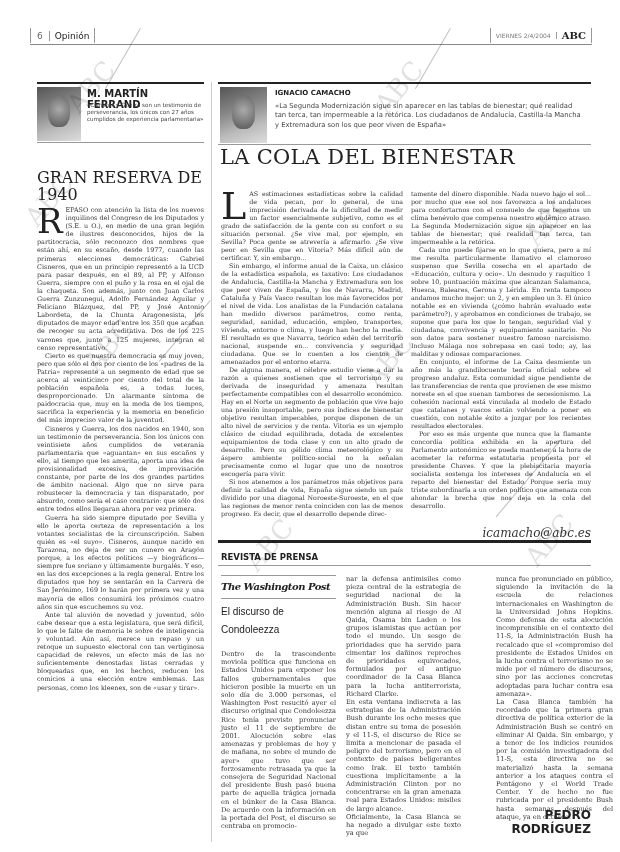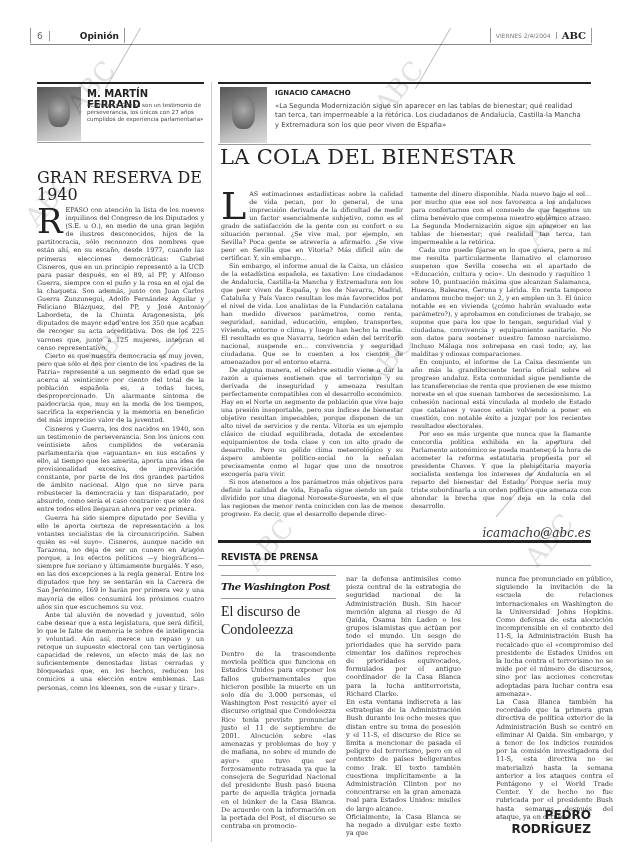--- a/index.html
+++ b/index.html
@@ -4,21 +4,21 @@
 <style>
   * { margin:0; padding:0; box-sizing:border-box; }
   html, body { width:620px; height:852px; background:#fff; overflow:hidden; }
   body { position:relative; font-family:"DejaVu Serif", serif; color:#222; }
   .abs { position:absolute; }
 
   
   .hdr { left:30px; top:25px; width:562px; height:20px; border-bottom:1px solid #888; }
   .pg-box { position:absolute; left:0; top:3px; height:15px; border-left:1px solid #999; border-right:1px solid #999; display:flex; align-items:center; font-family:"DejaVu Sans", sans-serif; font-size:9px; }
   .pg-num { padding:0 6px; color:#666; border-right:1px solid #999; }
-  .pg-sec { padding:0 5px; font-weight:bold; color:#222;margin-left:25px; }
+  .pg-sec { padding:0 5px; font-weight:normal; color:#222; }
   .date-box { position:absolute; right:0; top:3px; height:15px; border-left:1px solid #999; border-right:1px solid #999; display:flex; align-items:center; }
   .date { font-family:"DejaVu Sans", sans-serif; font-size:6px; color:#777; padding:0 5px; border-right:1px solid #999; }
   .brand { font-family:"DejaVu Serif", serif; font-weight:bold; font-size:10px; padding:0 5px; }
 
   
   .col-rule { height:2px; background:#222; }
   .author { font-family:"DejaVu Sans", sans-serif; font-weight:bold; color:#222; }
   .quote { font-family:"DejaVu Sans", sans-serif; color:#444; }
   .photo { background:linear-gradient(160deg,#555 0%,#888 40%,#bbb 70%,#ddd 100%); }
   .photo::after { content:""; position:absolute; left:25%; top:15%; width:50%; height:60%; border-radius:45% 45% 40% 40%; background:radial-gradient(circle at 50% 45%, #aaa, #555); }
@@ -102,21 +102,21 @@
 <div class="abs sig" style="left:411px; top:526px; width:180px;">icamacho@abc.es</div>
 
 <div class="abs" style="left:218px; top:540px; width:373px; height:3px; background:#222;"></div>
 <div class="abs section-label" style="left:221px; top:552px;">REVISTA DE PRENSA</div>
 <div class="abs" style="left:218px; top:565px; width:373px; height:1px; background:#999;"></div>
 
 <div class="abs" style="left:221px; top:575px; width:115px; height:1px; background:#999;"></div>
 <div class="abs wapo" style="left:221px; top:581px; width:118px;">The Washington Post</div>
 <div class="abs" style="left:221px; top:598px; width:115px; height:1px; background:#999;"></div>
 
-<div class="abs headline" style="left:221px; top:603px; width:118px; font-family:Liberation Serif, serif; font-size:14px; line-height:18px; font-weight:normal;">El discurso de Condoleezza</div>
+<div class="abs headline" style="left:221px; top:603px; width:118px; font-family:Liberation Sans, sans-serif; font-size:10px; line-height:18px; font-weight:normal;">El discurso de Condoleezza</div>
 
 <div class="abs sans-body" style="left:221px; top:650px; width:115px;">
   <p>Dentro de la trascendente moviola política que funciona en Estados Unidos para exponer los fallos gubernamentales que hicieron posible la muerte en un solo día de 3.000 personas, el Washington Post resucitó ayer el discurso original que Condoleezza Rice tenía previsto pronunciar justo el 11 de septiembre de 2001. Alocución sobre «las amenazas y problemas de hoy y de mañana, no sobre el mundo de ayer» que tuvo que ser forzosamente retrasada ya que la consejera de Seguridad Nacional del presidente Bush pasó buena parte de aquella trágica jornada en el búnker de la Casa Blanca. De acuerdo con la información en la portada del Post, el discurso se centraba en promocio-</p>
 </div>
 
 <div class="abs sans-body" style="left:346px; top:575px; width:115px;">
   <p>nar la defensa antimisiles como pieza central de la estrategia de seguridad nacional de la Administración Bush. Sin hacer mención alguna al riesgo de Al Qaida, Osama bin Laden o los grupos islamistas que actúan por todo el mundo. Un sesgo de prioridades que ha servido para cimentar los dañinos reproches de prioridades equivocados, formulados por el antiguo coordinador de la Casa Blanca para la lucha antiterrorista, Richard Clarke.</p>
   <p>En esta ventana indiscreta a las estrategias de la Administración Bush durante los ocho meses que distan entre su toma de posesión y el 11-S, el discurso de Rice se limita a mencionar de pasada el peligro del terrorismo, pero en el contexto de países beligerantes como Irak. El texto también cuestiona implícitamente a la Administración Clinton por no concentrarse en la gran amenaza real para Estados Unidos: misiles de largo alcance.</p>
   <p>Oficialmente, la Casa Blanca se ha negado a divulgar este texto ya que</p>
 </div>

